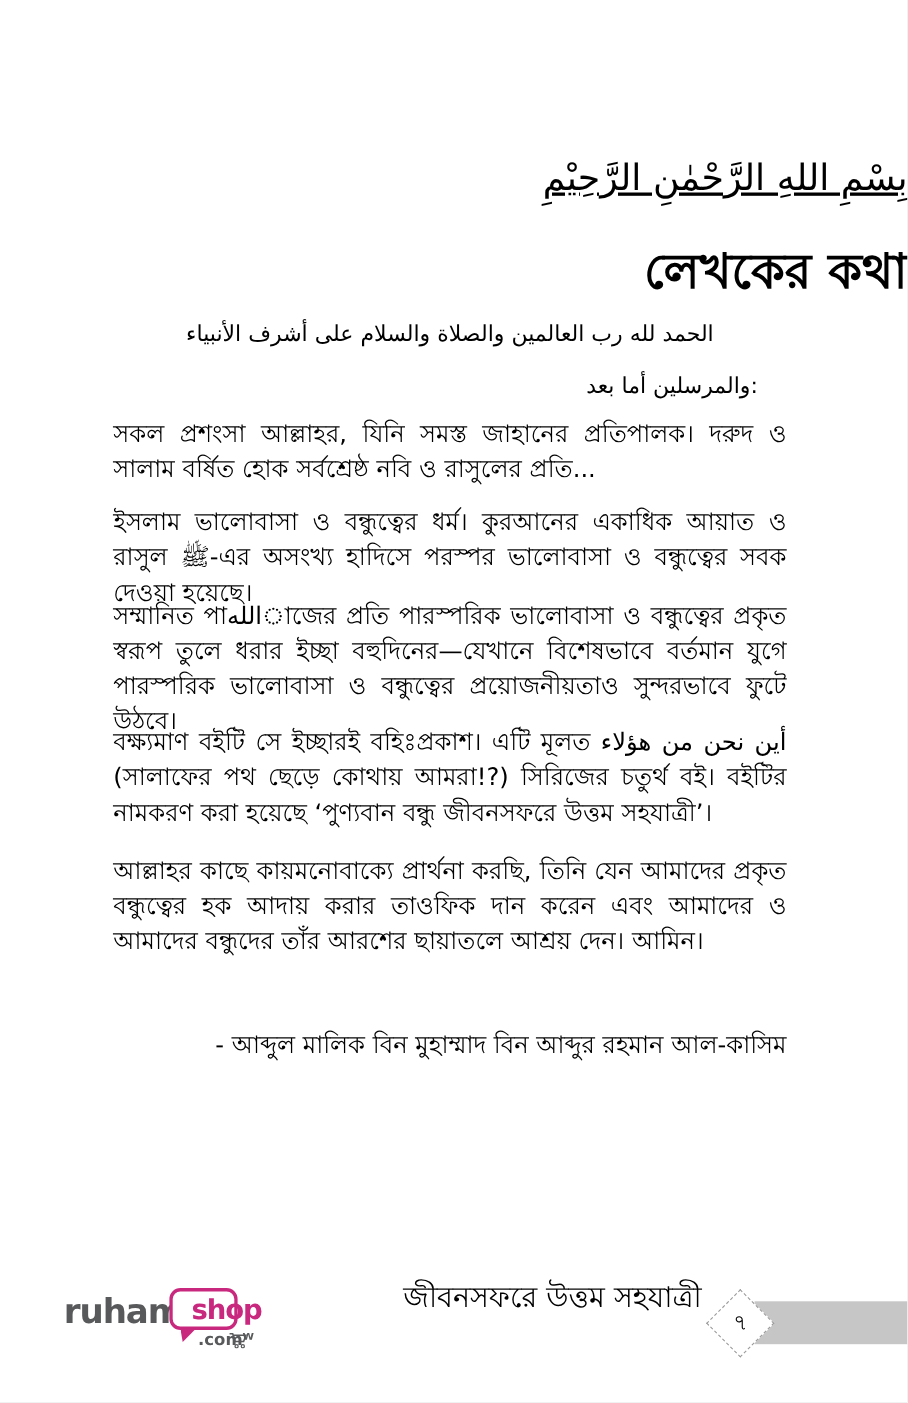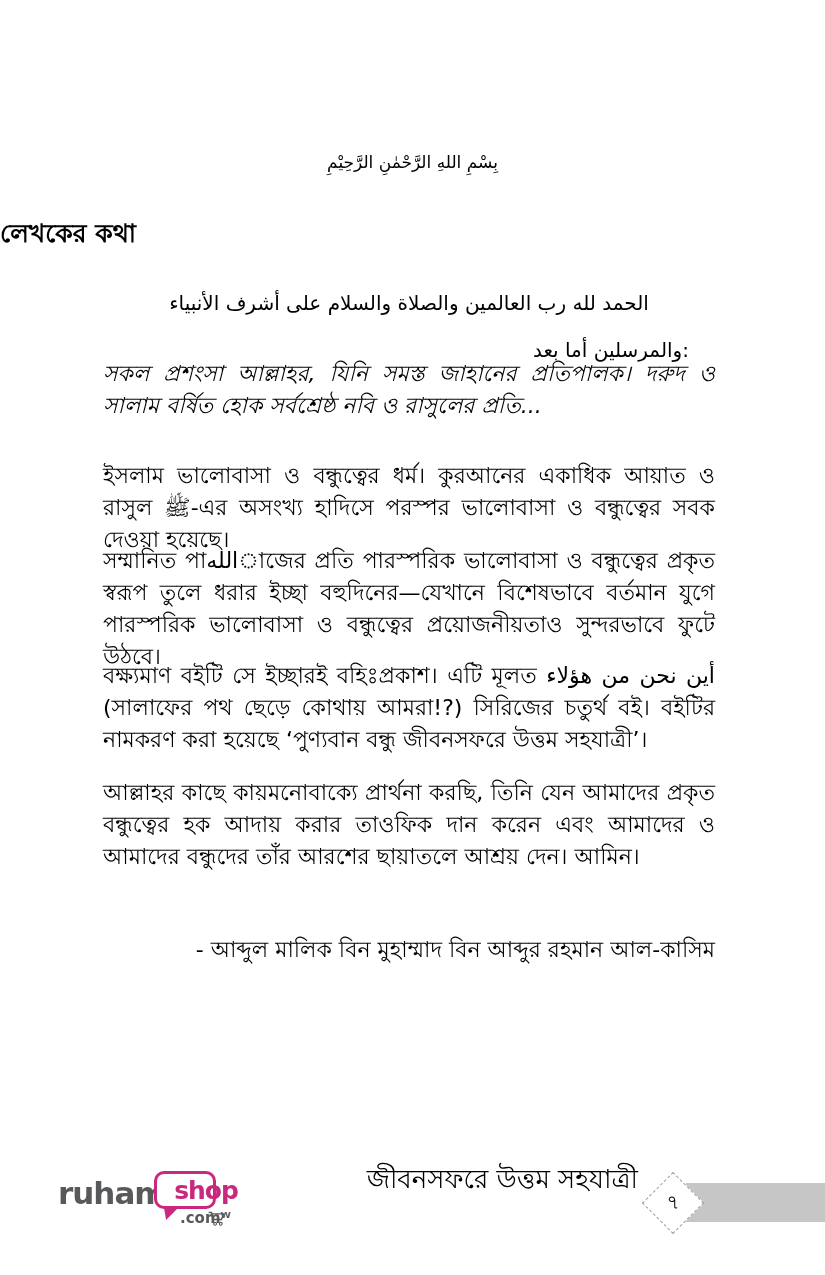--- a/index.html
+++ b/index.html
@@ -7,46 +7,46 @@
     position:relative;
     width:825px; height:1275px;
     margin:0 auto;
     background:#ffffff;
     overflow:hidden;
     font-family:"DejaVu Sans", sans-serif;
     color:#000;
   }
   .bismillah {
     position:absolute; top:142px; left:0; right:0;
-    text-align:center;
     font-family:"DejaVu Sans", sans-serif;
-    font-size:17px; line-height:40px;
+    font-size:33px; line-height:40px;
     direction:rtl;
+    text-decoration:underline;
   }
   .heading {
     position:absolute; top:214px; left:0; right:0;
     margin:0;
-    text-align:left;
-    font-size:25px; font-weight:bold;
+    text-align:right;
+    font-size:44px; font-weight:bold;
   }
   .arabic-block {
     position:absolute; top:276px; left:103px; width:612px;
     direction:ltr; 
     font-family:"DejaVu Sans", sans-serif;
     font-size:20px;
   }
   .ar-l1 { text-align:center; height:54px; line-height:54px; }
   .ar-l2 { text-align:right; padding-right:26px; line-height:40px; }
   .para {
     position:absolute; left:103px; width:612px;
     margin:0;
     text-align:justify;
     font-size:22px; line-height:32px;
   }
-  .p1 { top:358px;font-style:italic; }
+  .p1 { top:380px; }
   .p2 { top:460px; }
   .p3 { top:545px; }
   .p4 { top:660px; }
   .p5 { top:777px; }
   .signature {
     position:absolute; top:932px; left:103px; width:612px;
     text-align:right;
     font-size:22px;
   }
   

